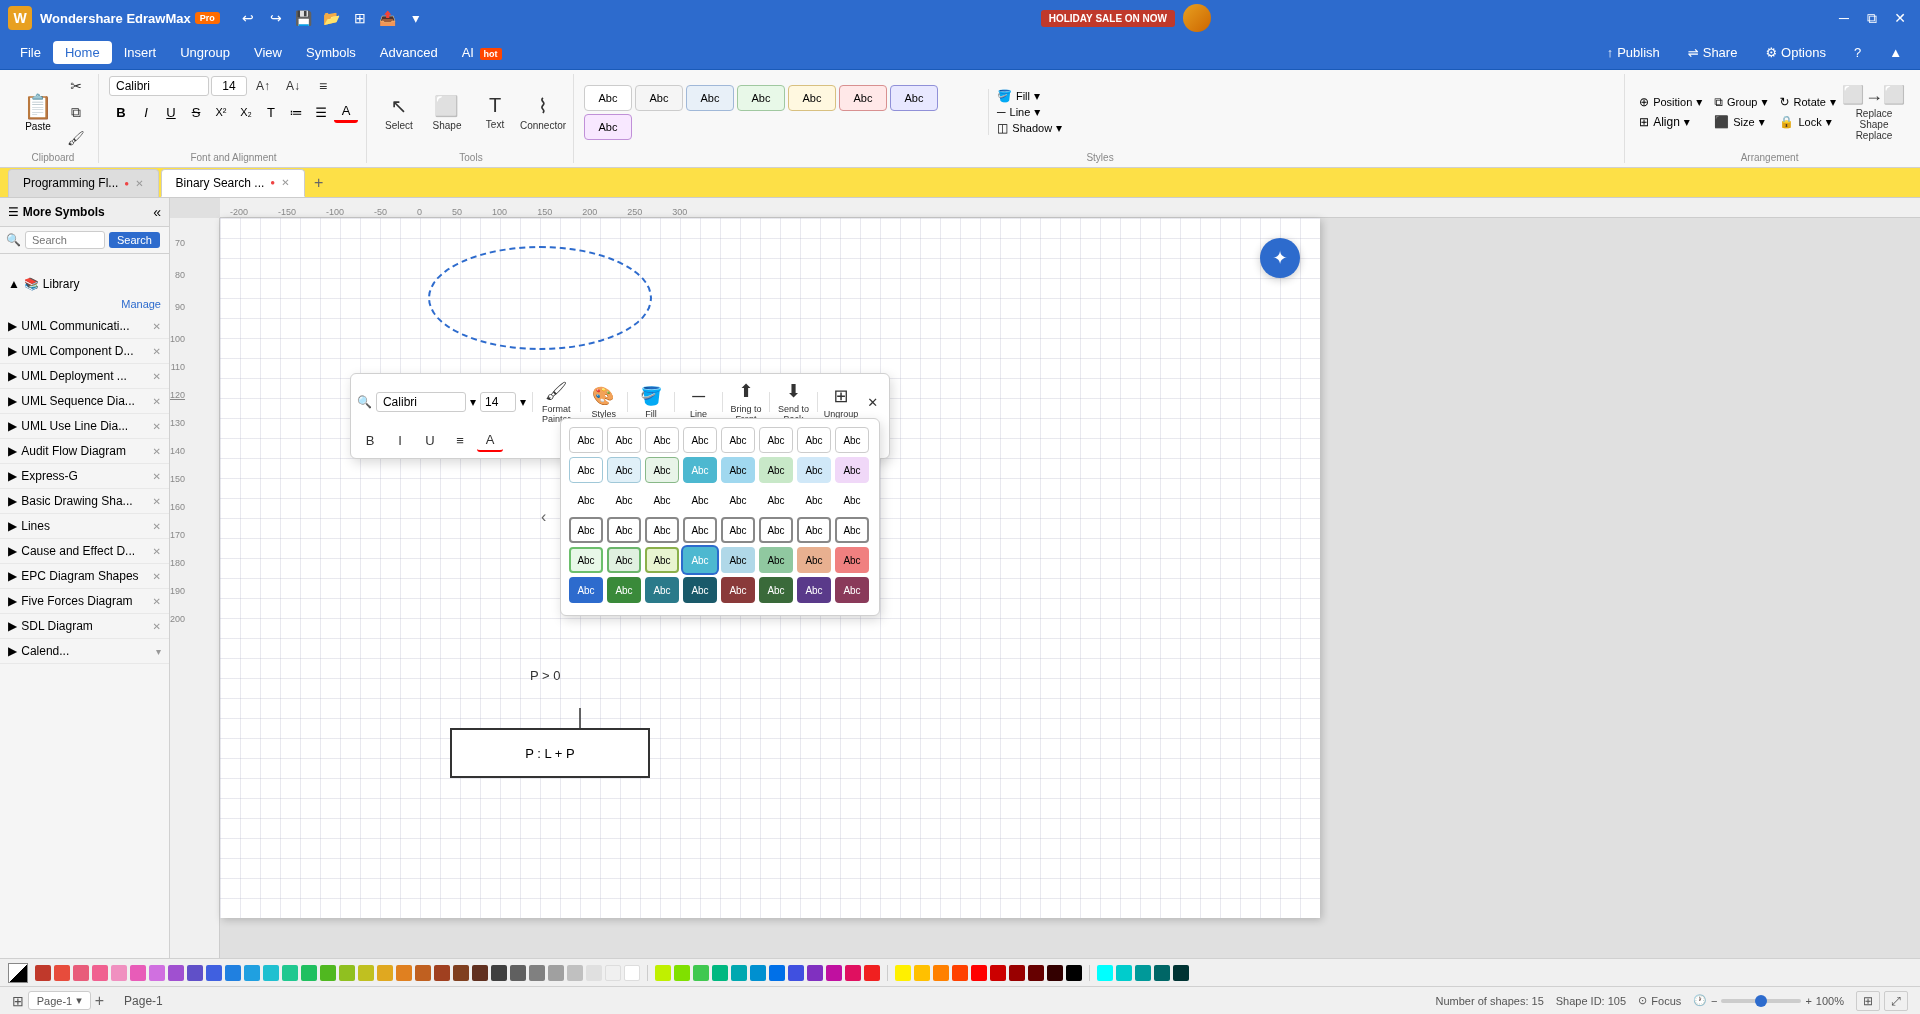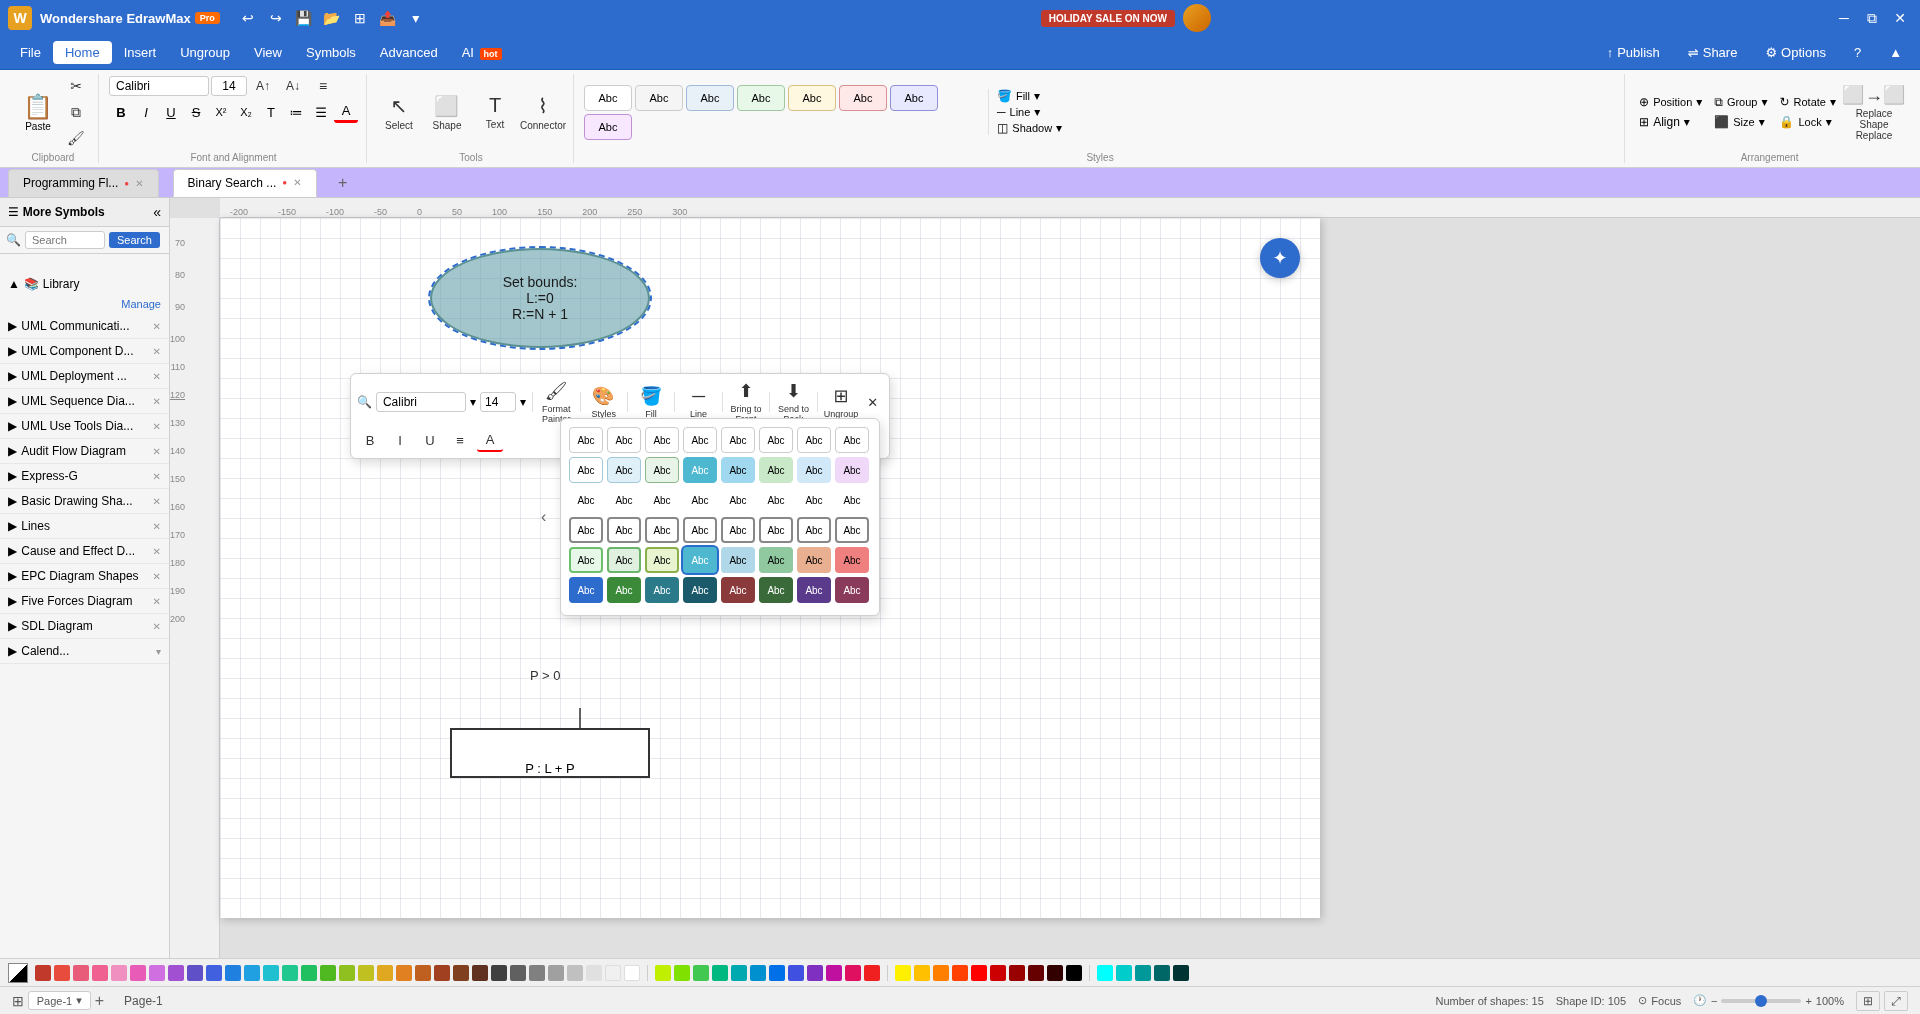--- a/index.html
+++ b/index.html
@@ -97,26 +97,26 @@
       width: 48px; height: 26px; border: 1px solid #ccc; border-radius: 4px;
       display: flex; align-items: center; justify-content: center;
       font-size: 11px; cursor: pointer; background: white;
     }
     .right-ribbon-btn { display: flex; flex-direction: column; align-items: center; justify-content: center; width: 44px; height: 60px; cursor: pointer; border-radius: 4px; font-size: 10px; text-align: center; color: #333; }
     .right-ribbon-btn .r-icon { font-size: 18px; margin-bottom: 2px; }
 
     
     #tabbar {
       height: 30px;
-      background: #c4b5fd;
+      background: #fde047;
       display: flex;
       align-items: center;
       padding: 0 8px;
       border-bottom: 1px solid #ccc;
-      gap: 12px;
+      gap: 0;
     }
     .tab {
       height: 28px;
       padding: 0 14px;
       display: flex;
       align-items: center;
       gap: 6px;
       cursor: pointer;
       border-radius: 4px 4px 0 0;
       font-size: 12px;
@@ -242,21 +242,21 @@
       text-align: center;
       font-size: 14px;
       color: #1a1a1a;
       font-weight: 500;
     }
     .shape-rect {
       position: absolute;
       background: white;
       border: 2px solid #333;
       display: flex;
-      align-items: flex-end;
+      align-items: center;
       justify-content: center;
       font-size: 13px;
       text-align: center;
     }
 
     
     .float-toolbar {
       position: absolute;
       background: white;
       border: 1px solid #d0d0d0;
@@ -583,21 +583,21 @@
         <span class="si-label">UML Deployment ...</span>
         <span class="si-close">✕</span>
       </div>
       <div class="sidebar-item">
         <span>▶</span>
         <span class="si-label">UML Sequence Dia...</span>
         <span class="si-close">✕</span>
       </div>
       <div class="sidebar-item">
         <span>▶</span>
-        <span class="si-label">UML Use Tools Dia...</span>
+        <span class="si-label">UML Use Line Dia...</span>
         <span class="si-close">✕</span>
       </div>
       <div class="sidebar-item">
         <span>▶</span>
         <span class="si-label">Audit Flow Diagram</span>
         <span class="si-close">✕</span>
       </div>
       <div class="sidebar-item">
         <span>▶</span>
         <span class="si-label">Express-G</span>
@@ -674,23 +674,20 @@
         <span style="margin-top:18px;">170</span>
         <span style="margin-top:18px;">180</span>
         <span style="margin-top:18px;">190</span>
         <span style="margin-top:18px;">200</span>
       </div>
     </div>
 
     <div class="canvas-paper">
       <div class="canvas-grid"></div>
 
-      <div class="shape-oval" style="top: 30px; left: 210px; width: 220px; height: 100px;">
-        <span>Set bounds:<br>L:=0<br>R:=N + 1</span>
-      </div>
 
       <div style="position:absolute; top:28px; left:208px; width:224px; height:104px; border:2px dashed #2d6bcd; border-radius:50%; pointer-events:none;"></div>
 
       <div style="position:absolute; top:450px; left:310px; font-size:13px; color:#333;">P &gt; 0</div>
 
       <svg style="position:absolute; top:490px; left:350px; width:20px; height:50px;">
         <line x1="10" y1="0" x2="10" y2="40" stroke="#333" stroke-width="1.5"></line>
         <polygon points="5,35 10,48 15,35" fill="#333"></polygon>
       </svg>
 

